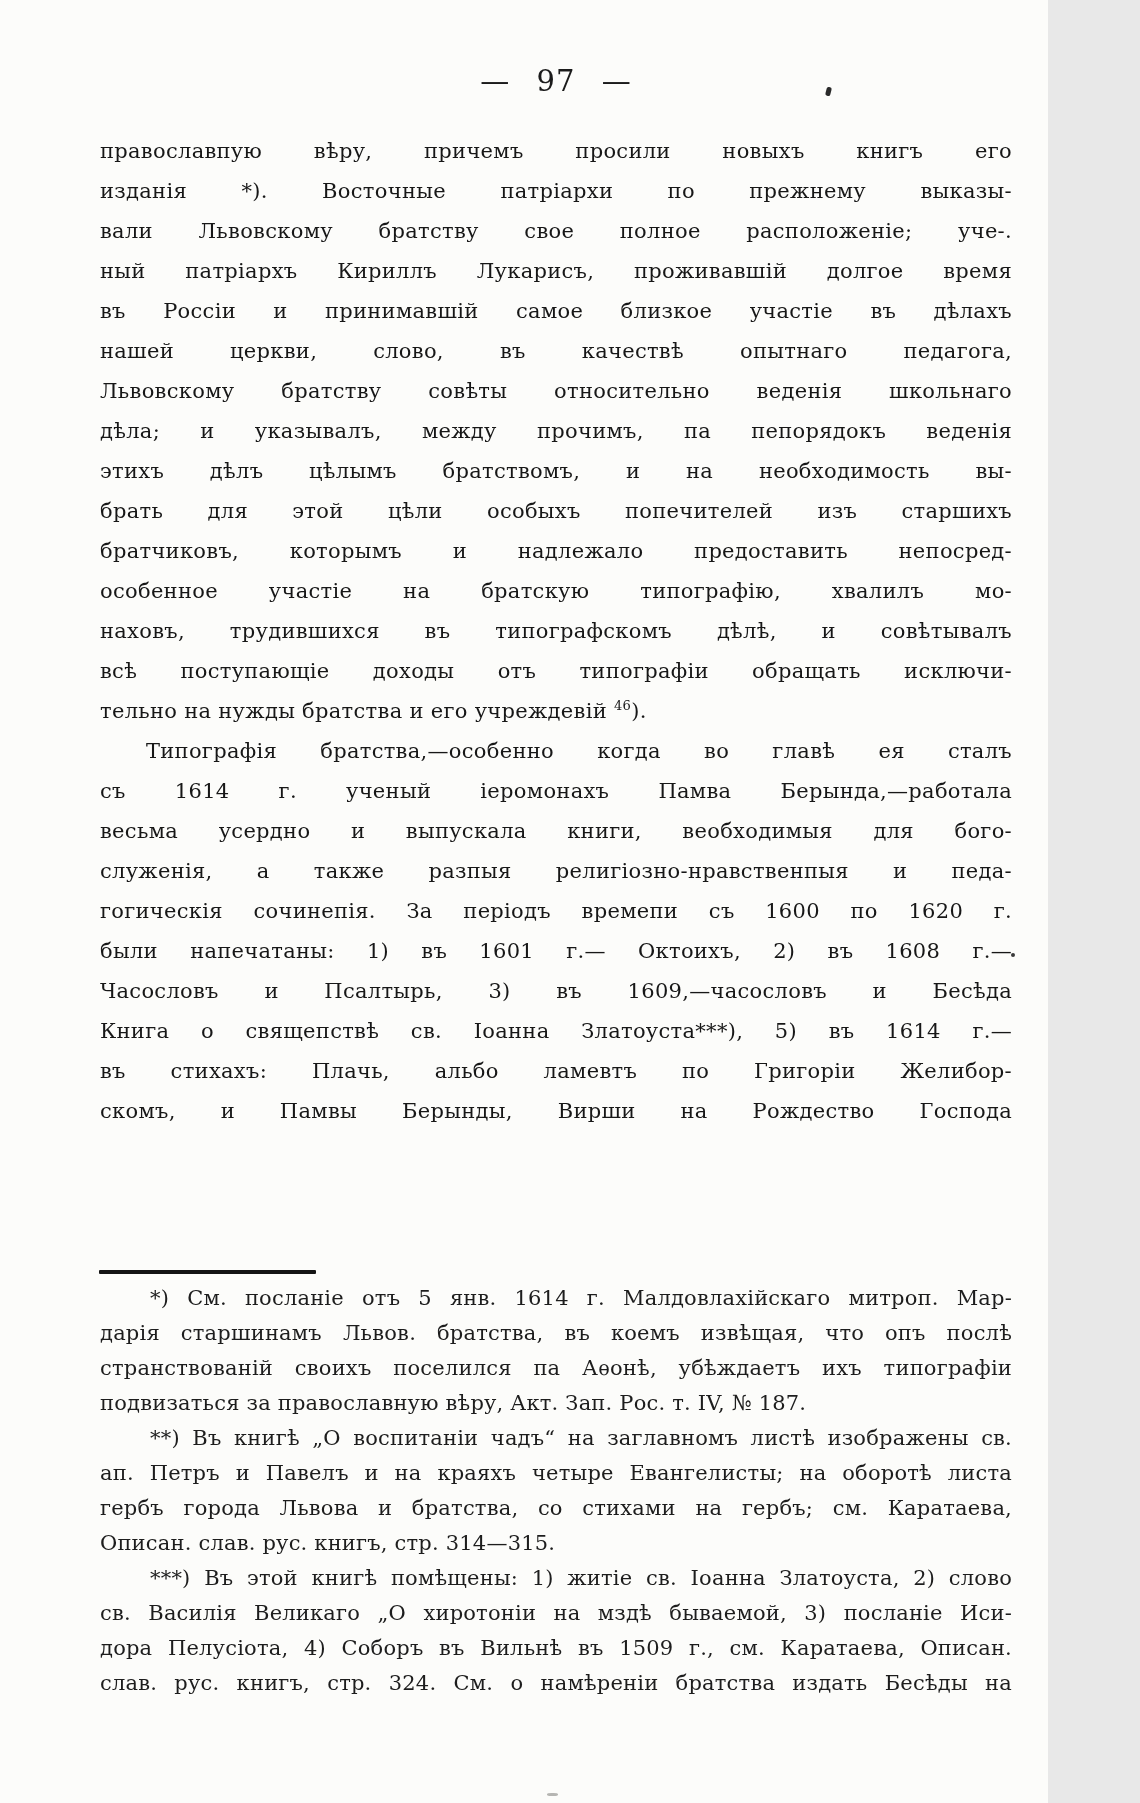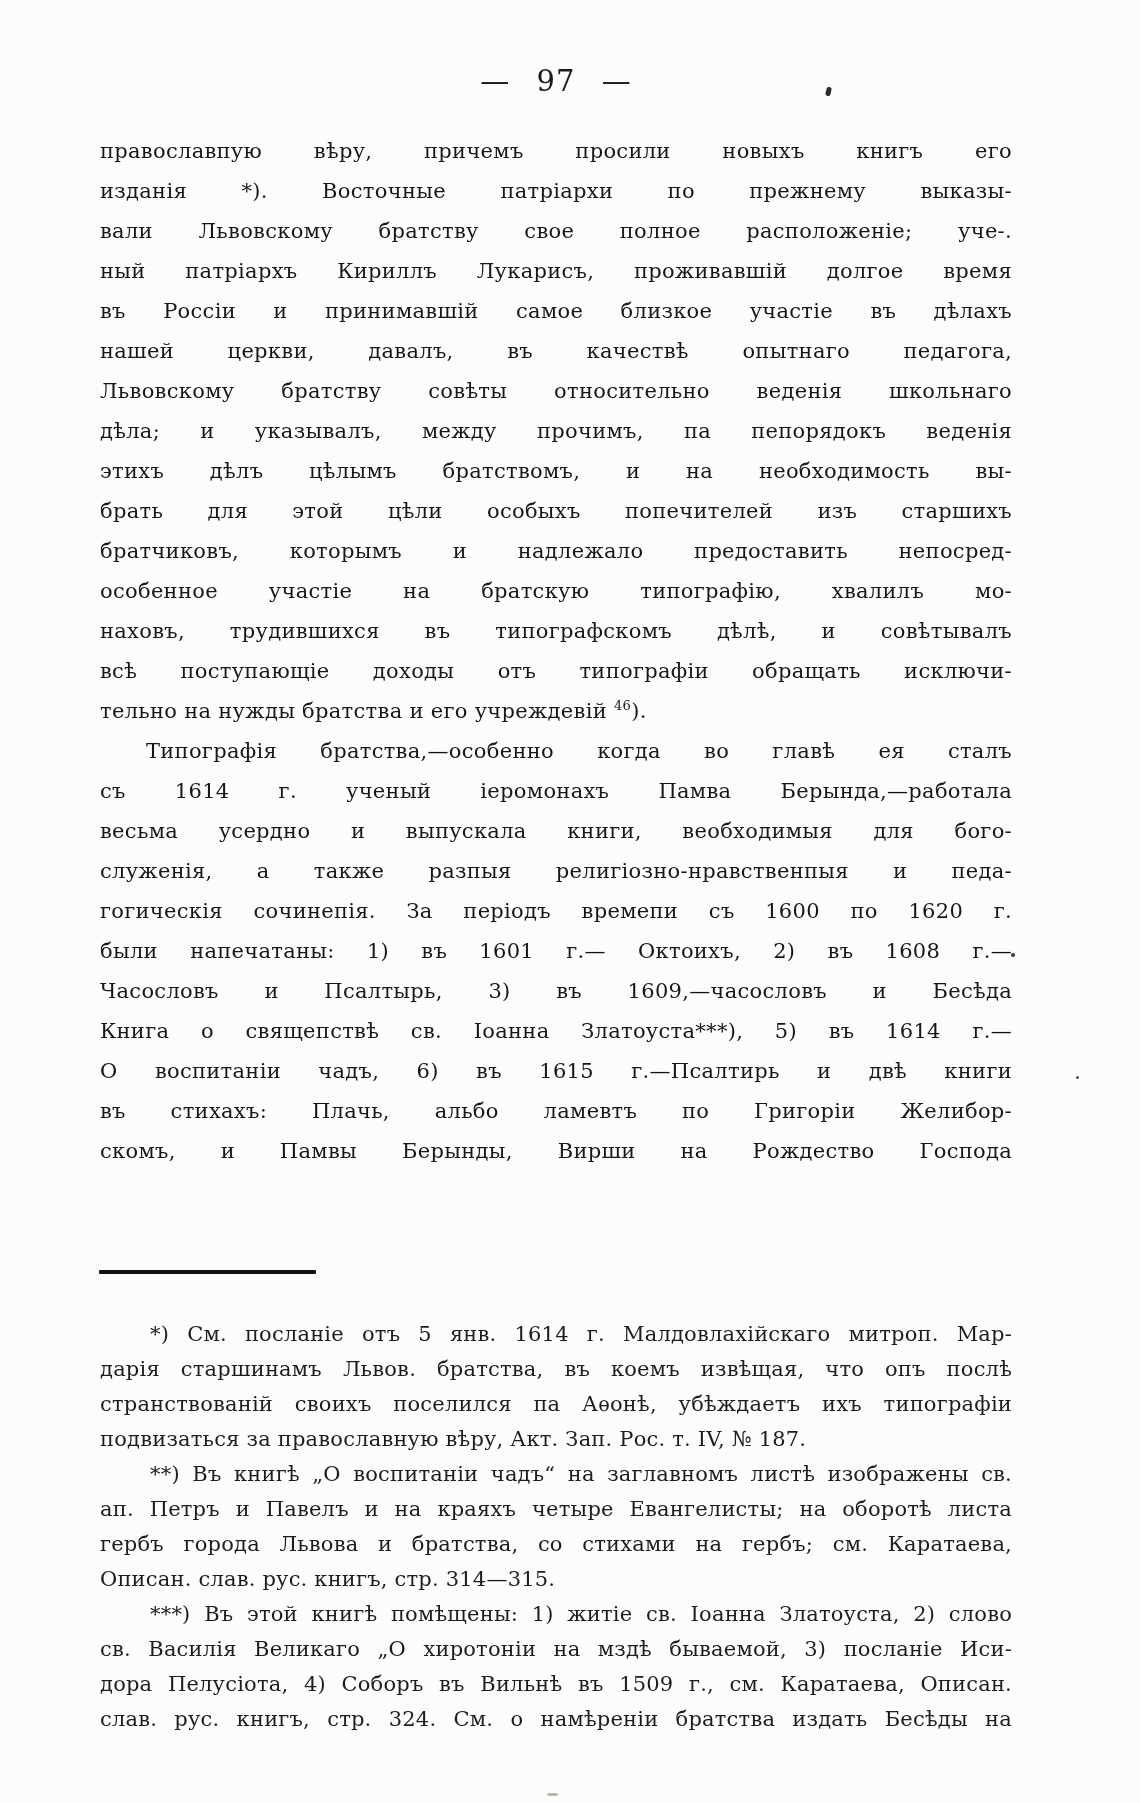--- a/index.html
+++ b/index.html
@@ -1,39 +1,39 @@
 <!DOCTYPE html>
 <html><head>
 <meta charset="utf-8">
 <style>
   html,body{margin:0;padding:0;background:#e8e8e8;}
   .page{
     position:relative;
-    width:1140px;height:1803px;
+    width:1048px;height:1803px;
     background:#fcfcfa;
     overflow:hidden;
     font-family:"DejaVu Serif","Liberation Serif",serif;
     color:#171717;
   }
   .header{
     position:absolute;left:100px;top:64px;width:912px;
     text-align:center;font-size:29px;font-weight:400;
     word-spacing:16px;letter-spacing:1px;color:#1b1b1b;
   }
   .body-block{
     position:absolute;left:100px;top:131px;width:912px;
     font-size:21px;line-height:40px;letter-spacing:0.3px;
   }
   .foot-sep{
     position:absolute;left:99px;top:1270px;width:217px;height:4px;
     background:#141414;border-radius:1px;
   }
   .footnotes{
     position:absolute;left:100px;top:1281px;width:912px;
-    font-size:21px;line-height:35px;letter-spacing:0.2px;color:#1d1d1d;margin-top:36px;
+    font-size:21px;line-height:35px;letter-spacing:0.2px;color:#1d1d1d;
   }
   .tline{
     text-align:justify;text-align-last:justify;
     white-space:normal;
   }
   .tline.indent{ padding-left:46px; }
   .footnotes .tline.indent{ padding-left:50px; }
   .tline.nojust{ text-align:center;text-align-last:left; }
   .tline sup{ font-size:0.62em; line-height:0; }
   .speck{ position:absolute;background:#2a2a2a;border-radius:50%; }
@@ -54,41 +54,40 @@
   <div class="speck m2"></div>
   <div class="speck bottom"></div>
 
   <div class="body-block">
     <div>
         <div class="tline"><span>православпую вѣру, причемъ просили новыхъ книгъ его</span></div>
         <div class="tline"><span>изданія *). Восточные патріархи по прежнему выказы-</span></div>
         <div class="tline"><span>вали Львовскому братству свое полное расположеніе; уче-.</span></div>
         <div class="tline"><span>ный патріархъ Кириллъ Лукарисъ, проживавшій долгое время</span></div>
         <div class="tline"><span>въ Россіи и принимавшій самое близкое участіе въ дѣлахъ</span></div>
-        <div class="tline"><span>нашей церкви, давалъ, въ качествѣ опытнаго педагога,</span></div>
+        <div class="tline"><span>нашей церкви, слово, въ качествѣ опытнаго педагога,</span></div>
         <div class="tline"><span>Львовскому братству совѣты относительно веденія школьнаго</span></div>
         <div class="tline"><span>дѣла; и указывалъ, между прочимъ, па пепорядокъ веденія</span></div>
         <div class="tline"><span>этихъ дѣлъ цѣлымъ братствомъ, и на необходимость вы-</span></div>
         <div class="tline"><span>брать для этой цѣли особыхъ попечителей изъ старшихъ</span></div>
         <div class="tline"><span>братчиковъ, которымъ и надлежало предоставить непосред-</span></div>
         <div class="tline"><span>особенное участіе на братскую типографію, хвалилъ мо-</span></div>
         <div class="tline"><span>наховъ, трудившихся въ типографскомъ дѣлѣ, и совѣтывалъ</span></div>
         <div class="tline"><span>всѣ поступающіе доходы отъ типографіи обращать исключи-</span></div>
         <div class="tline nojust"><span>тельно на нужды братства и его учреждевій </span><sup>46</sup><span>).</span></div>
       </div>
     <div>
         <div class="tline indent"><span>Типографія братства,—особенно когда во главѣ ея сталъ</span></div>
         <div class="tline"><span>съ 1614 г. ученый іеромонахъ Памва Берында,—работала</span></div>
         <div class="tline"><span>весьма усердно и выпускала книги, веобходимыя для бого-</span></div>
         <div class="tline"><span>служенія, а также разпыя религіозно-нравственпыя и педа-</span></div>
         <div class="tline"><span>гогическія сочинепія. За періодъ времепи съ 1600 по 1620 г.</span></div>
         <div class="tline"><span>были напечатаны: 1) въ 1601 г.— Октоихъ, 2) въ 1608 г.—</span></div>
         <div class="tline"><span>Часословъ и Псалтырь, 3) въ 1609,—часословъ и Бесѣда</span></div>
         <div class="tline"><span>Книга о свящепствѣ св. Іоанна Златоуста***), 5) въ 1614 г.—</span></div>
-        <div class="tline"><span>О воспитаніи чадъ, 6) въ 1615 г.—Псалтирь и двѣ книги</span></div>
         <div class="tline"><span>въ стихахъ: Плачь, альбо ламевтъ по Григоріи Желибор-</span></div>
         <div class="tline"><span>скомъ, и Памвы Берынды, Вирши на Рождество Господа</span></div>
       </div>
   </div>
 
   <div class="foot-sep"></div>
 
   <div class="footnotes">
     <div>
         <div class="tline indent"><span>*) См. посланіе отъ 5 янв. 1614 г. Малдовлахійскаго митроп. Мар-</span></div>

